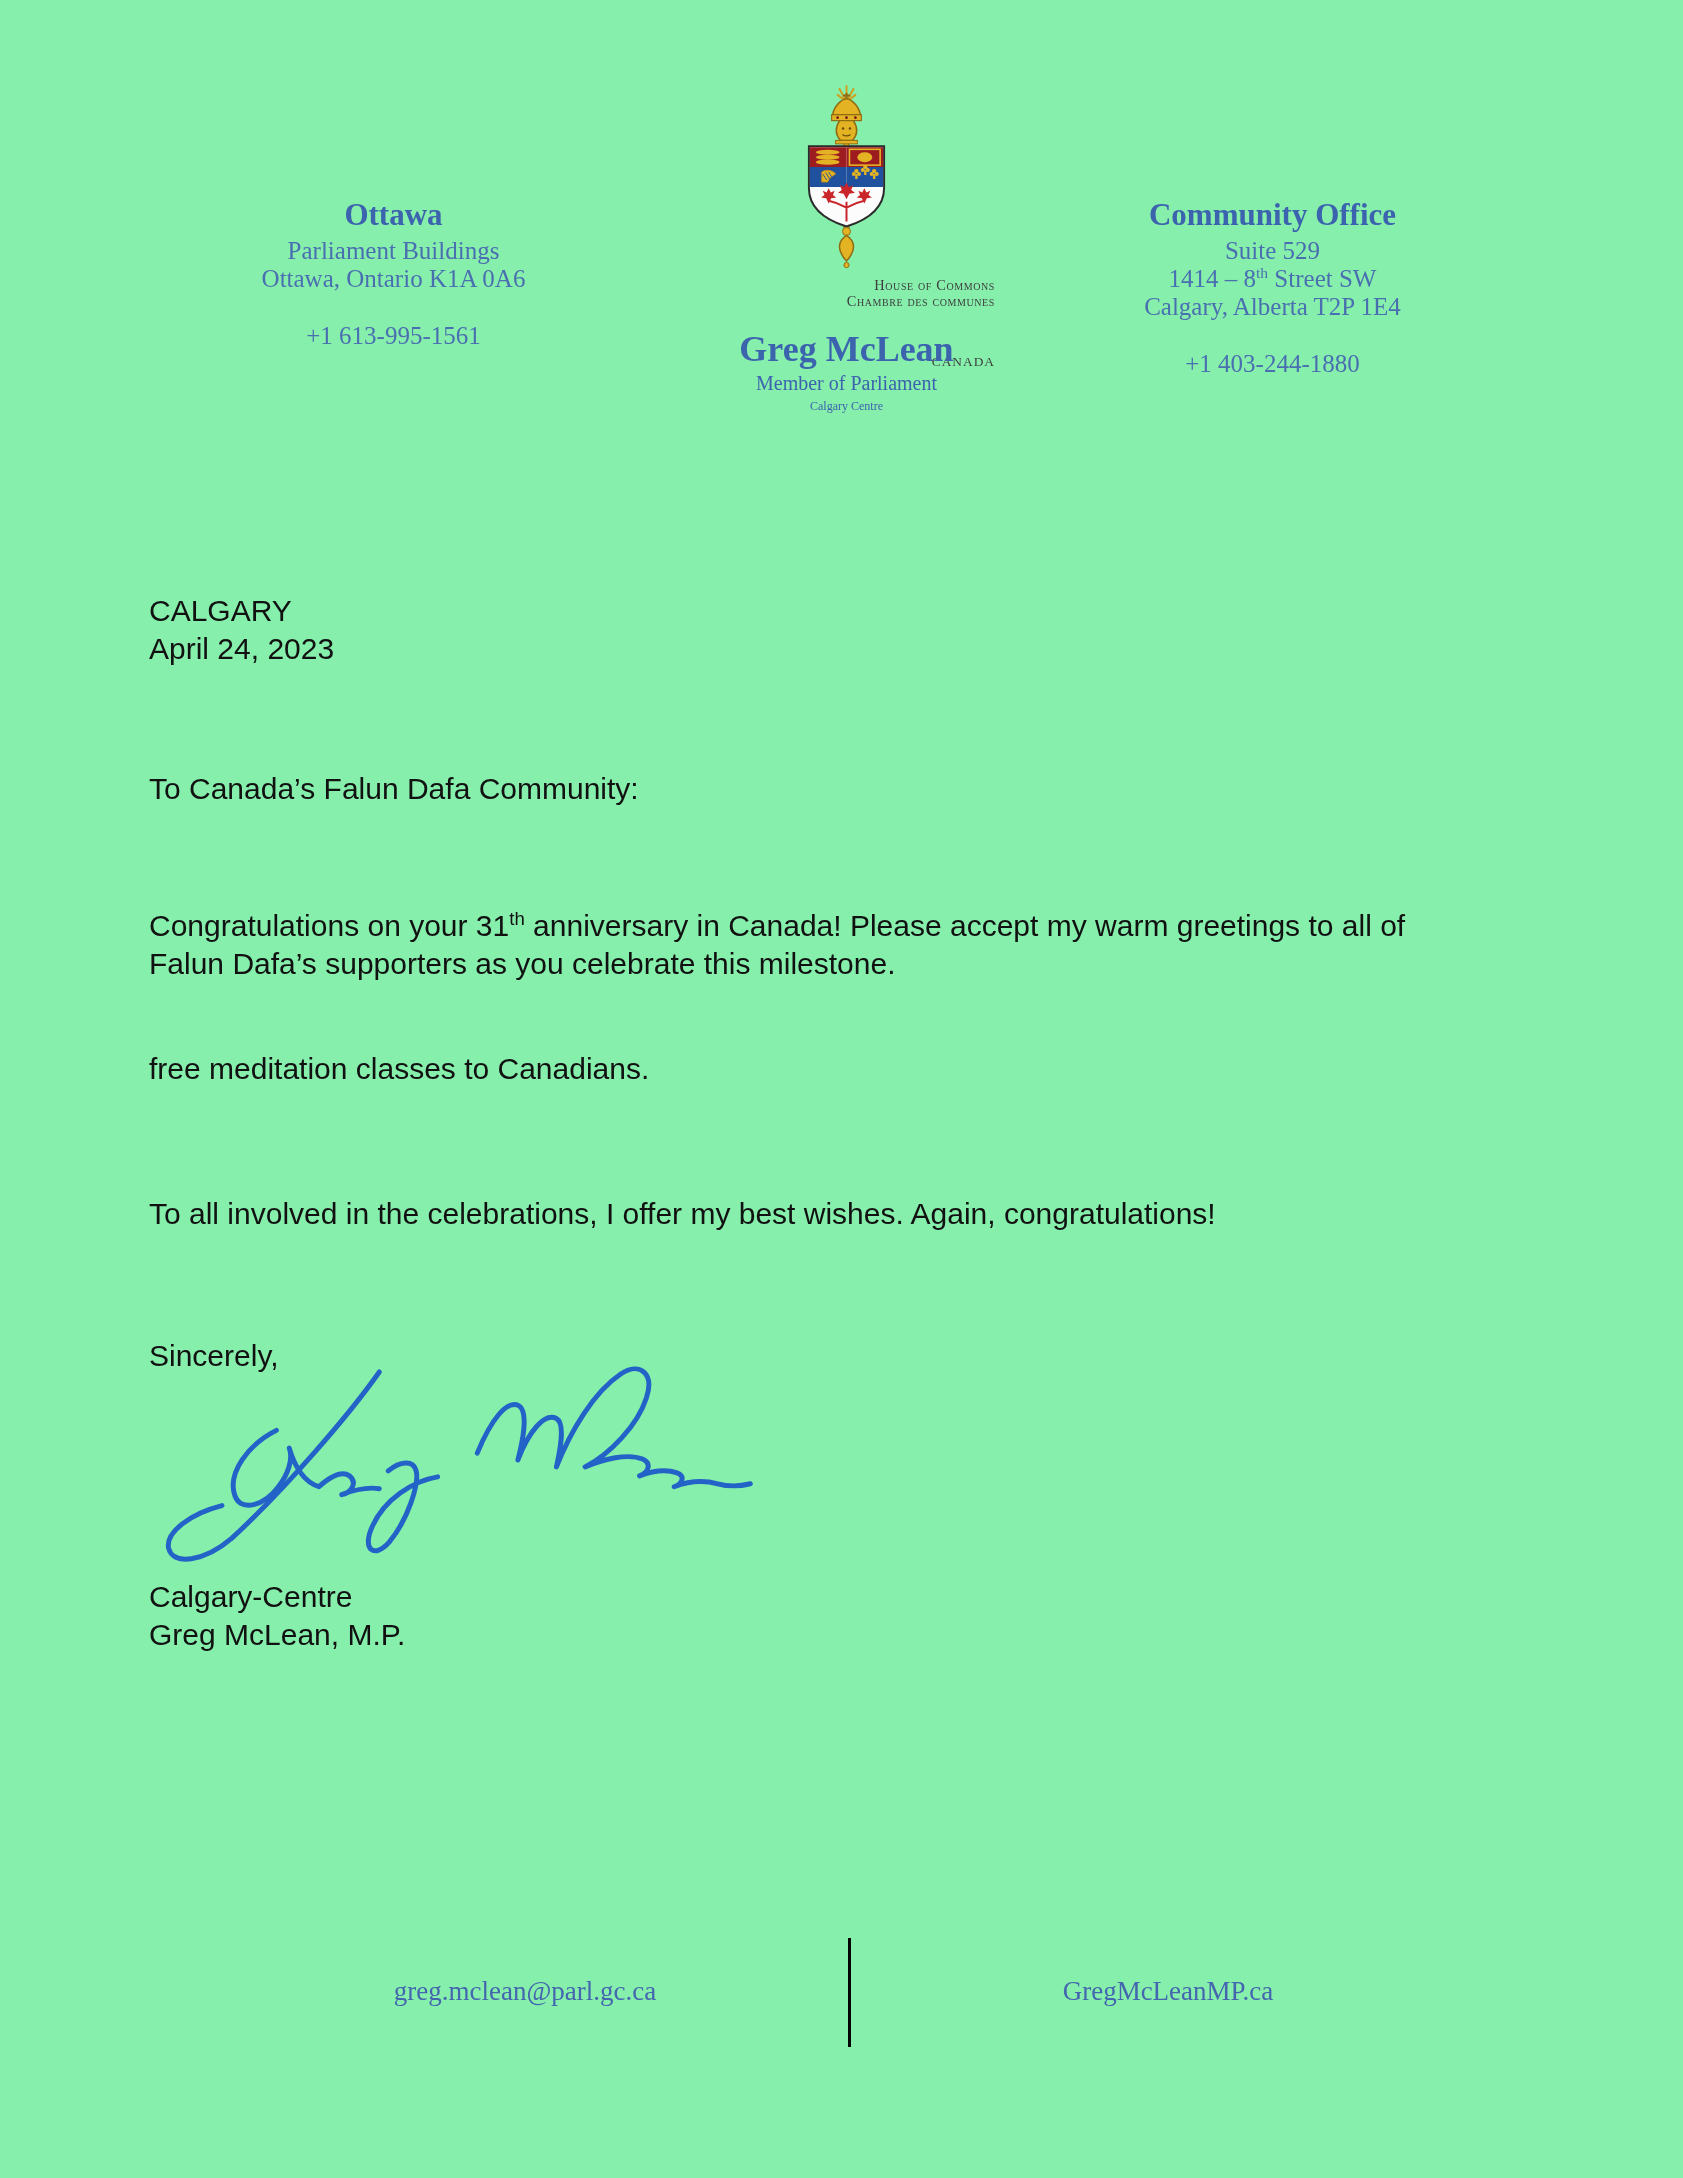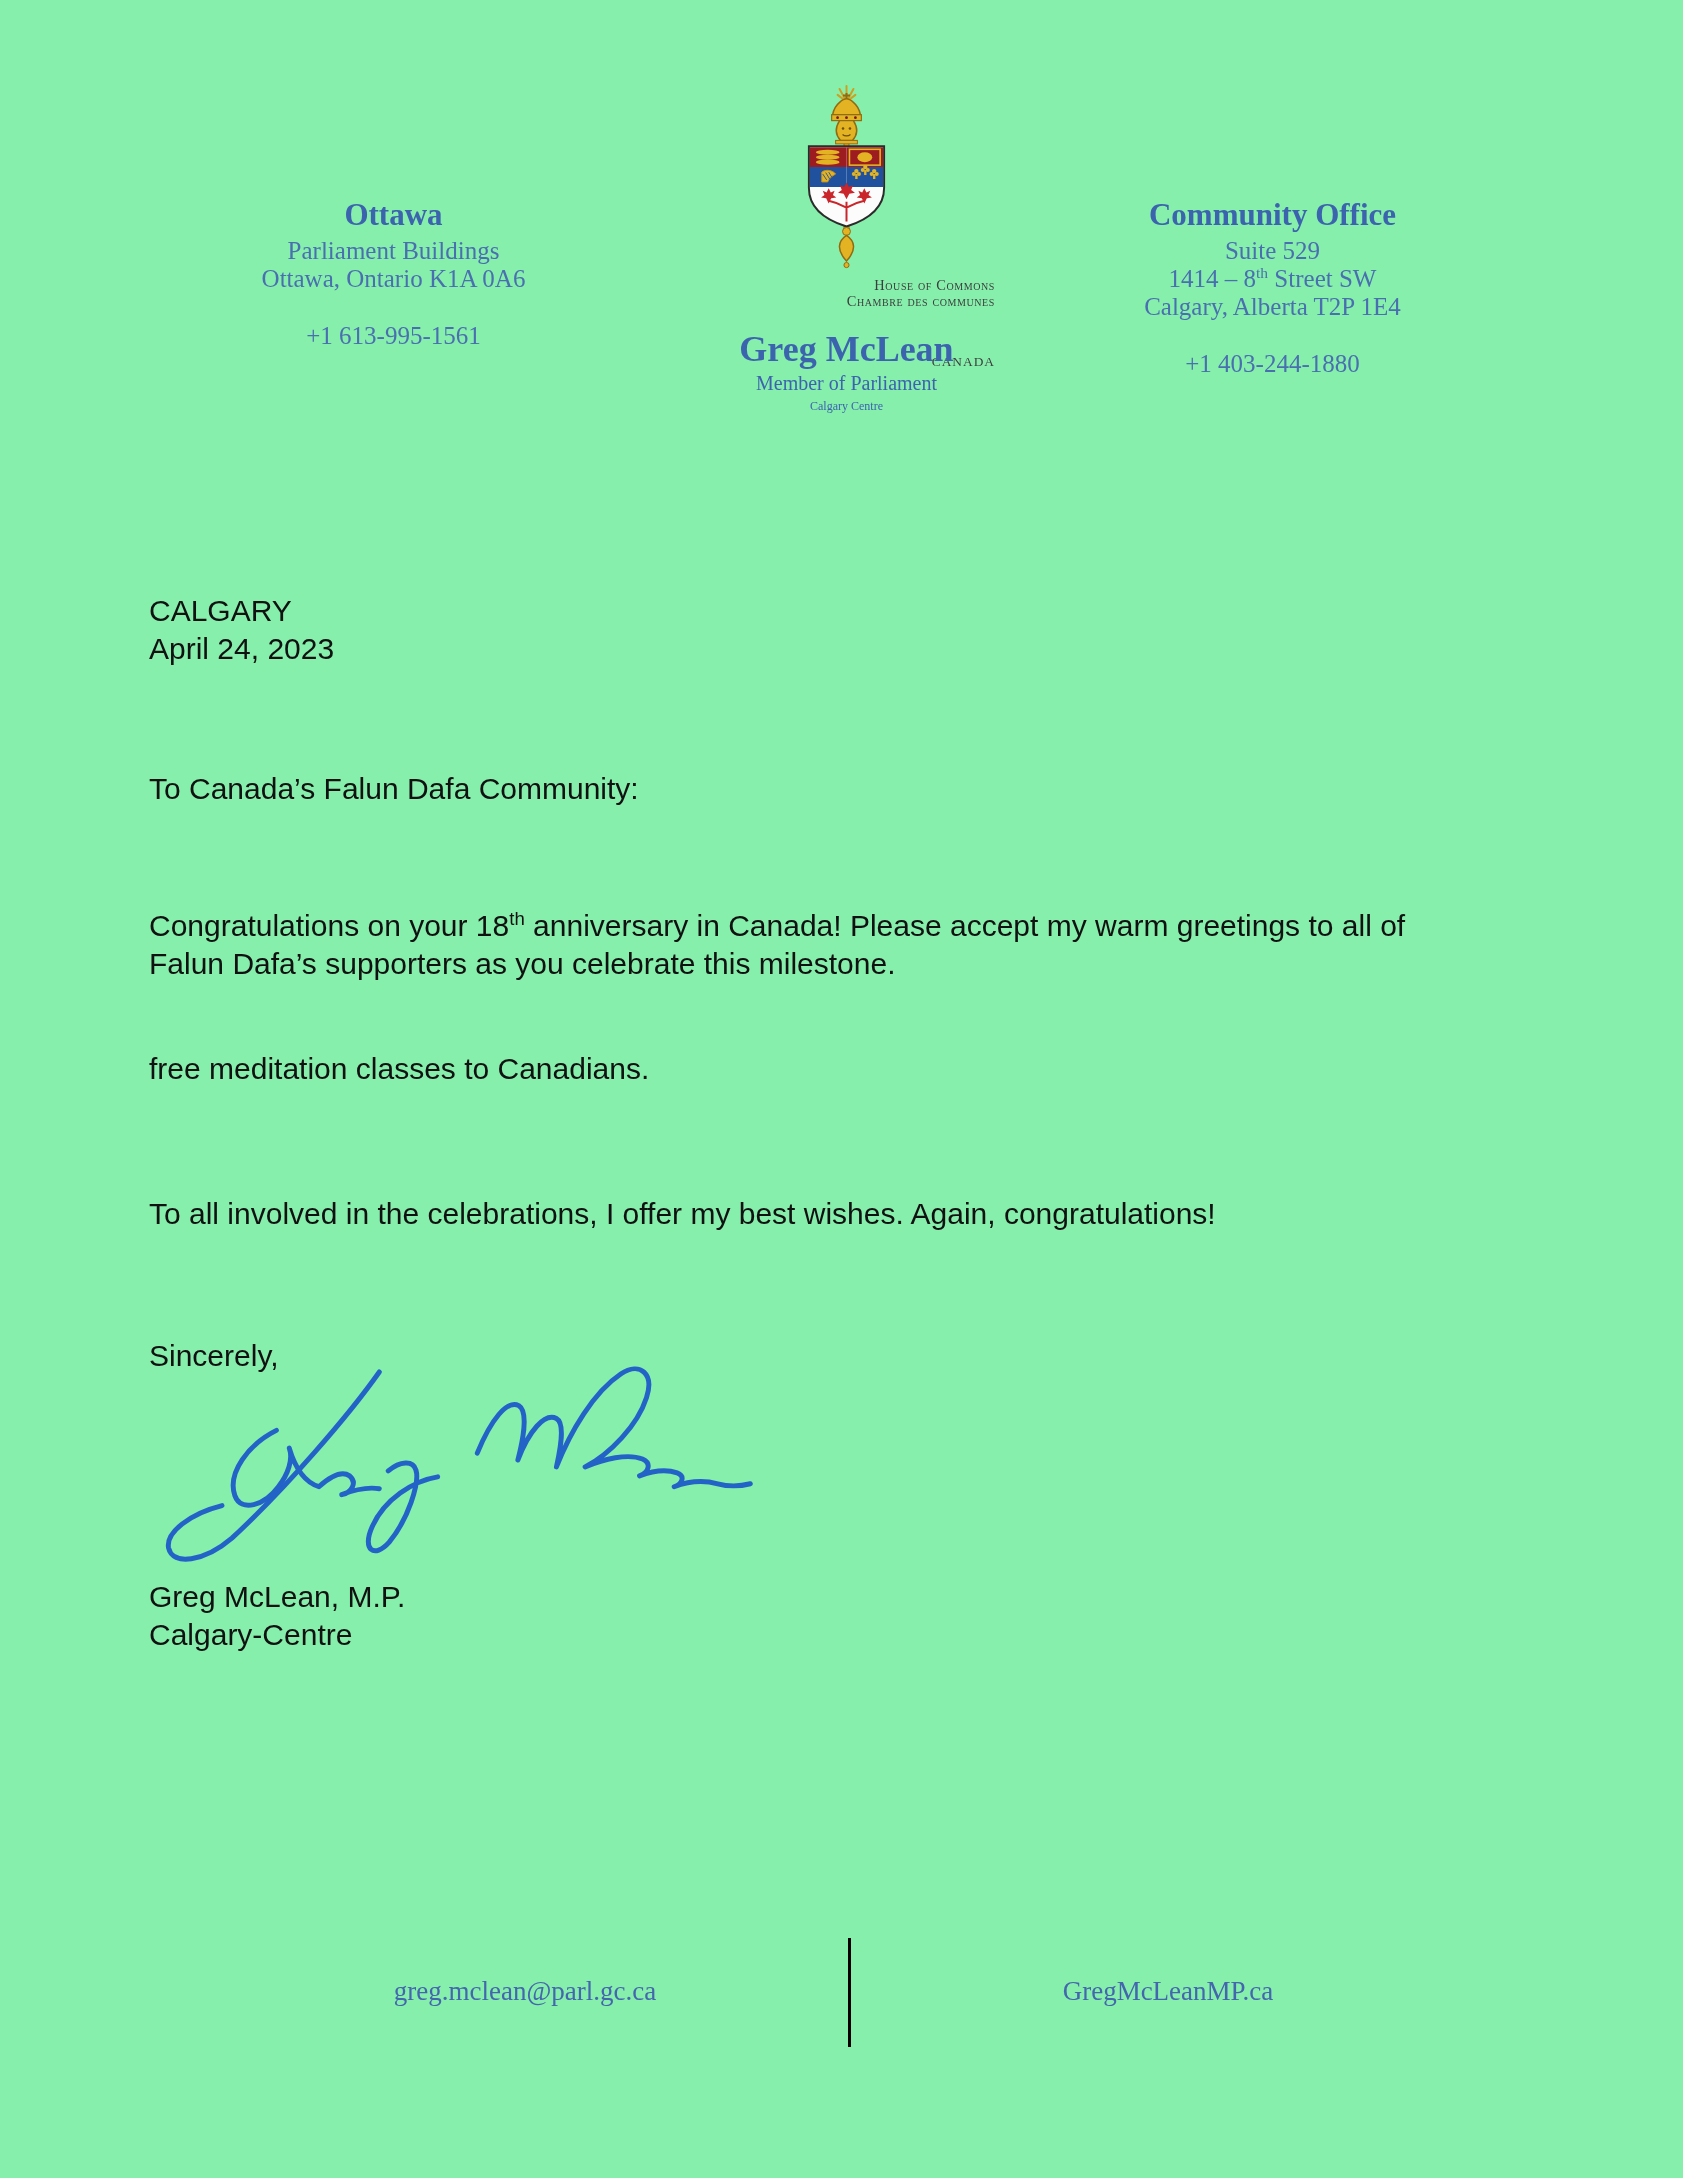--- a/index.html
+++ b/index.html
@@ -182,21 +182,21 @@
   </div>
 
   <div class="bodytext block-city-date">
     <div>CALGARY</div>
     <div>April 24, 2023</div>
   </div>
 
   <div class="bodytext block-salutation">To Canada’s Falun Dafa Community:</div>
 
   <div class="bodytext block-p1">
-    <div><span>Congratulations on your 18</span><sup>th</sup><span> anniversary in Canada! Please accept my warm greetings to all of</span></div>
+    <div><span>Congratulations on your 31</span><sup>th</sup><span> anniversary in Canada! Please accept my warm greetings to all of</span></div>
     <div>Falun Dafa’s supporters as you celebrate this milestone.</div>
   </div>
 
   <div class="bodytext block-p2">
     <div>free meditation classes to Canadians.</div>
   </div>
 
   <div class="bodytext block-p3">To all involved in the celebrations, I offer my best wishes. Again, congratulations!</div>
 
   <div class="bodytext block-closing">Sincerely,</div>
@@ -204,22 +204,22 @@
   <svg class="signature" viewBox="0 0 660 210" xmlns="http://www.w3.org/2000/svg">
     <g fill="none" stroke="#2363c8" stroke-width="5" stroke-linecap="round" stroke-linejoin="round">
       <path d="M253 14 C222 58 158 132 104 182 C76 206 44 210 40 192 C37 176 62 157 94 149"></path>
       <path d="M149 73 C121 87 99 116 107 139 C113 156 137 149 151 130 C161 117 166 102 162 91 C167 108 176 125 192 130 C202 121 214 113 223 119 C231 126 225 136 215 138 C228 133 241 130 253 132"></path>
       <path d="M262 114 C274 104 287 103 290 113 C294 126 282 163 263 186 C248 203 235 194 246 170 C258 143 287 124 312 120"></path>
       <path d="M352 96 C366 62 382 42 394 48 C404 54 398 84 393 103 C404 74 420 55 432 61 C441 66 436 92 432 110 C446 74 470 34 497 16 C517 3 531 16 523 40 C514 68 486 97 461 110 C480 102 504 96 519 102 C528 106 526 115 516 119 C529 114 543 112 554 116 C562 119 560 127 551 130 C564 125 580 123 595 127 C606 130 616 130 628 127"></path>
     </g>
   </svg>
 
   <div class="bodytext block-signer">
+    <div>Calgary-Centre</div>
     <div>Greg McLean, M.P.</div>
-    <div>Calgary-Centre</div>
   </div>
 
   <div class="footer-link footer-email">greg.mclean@parl.gc.ca</div>
   <div class="footer-divider"></div>
   <div class="footer-link footer-site">GregMcLeanMP.ca</div>
 
 </div>
 
 
 </body></html>

